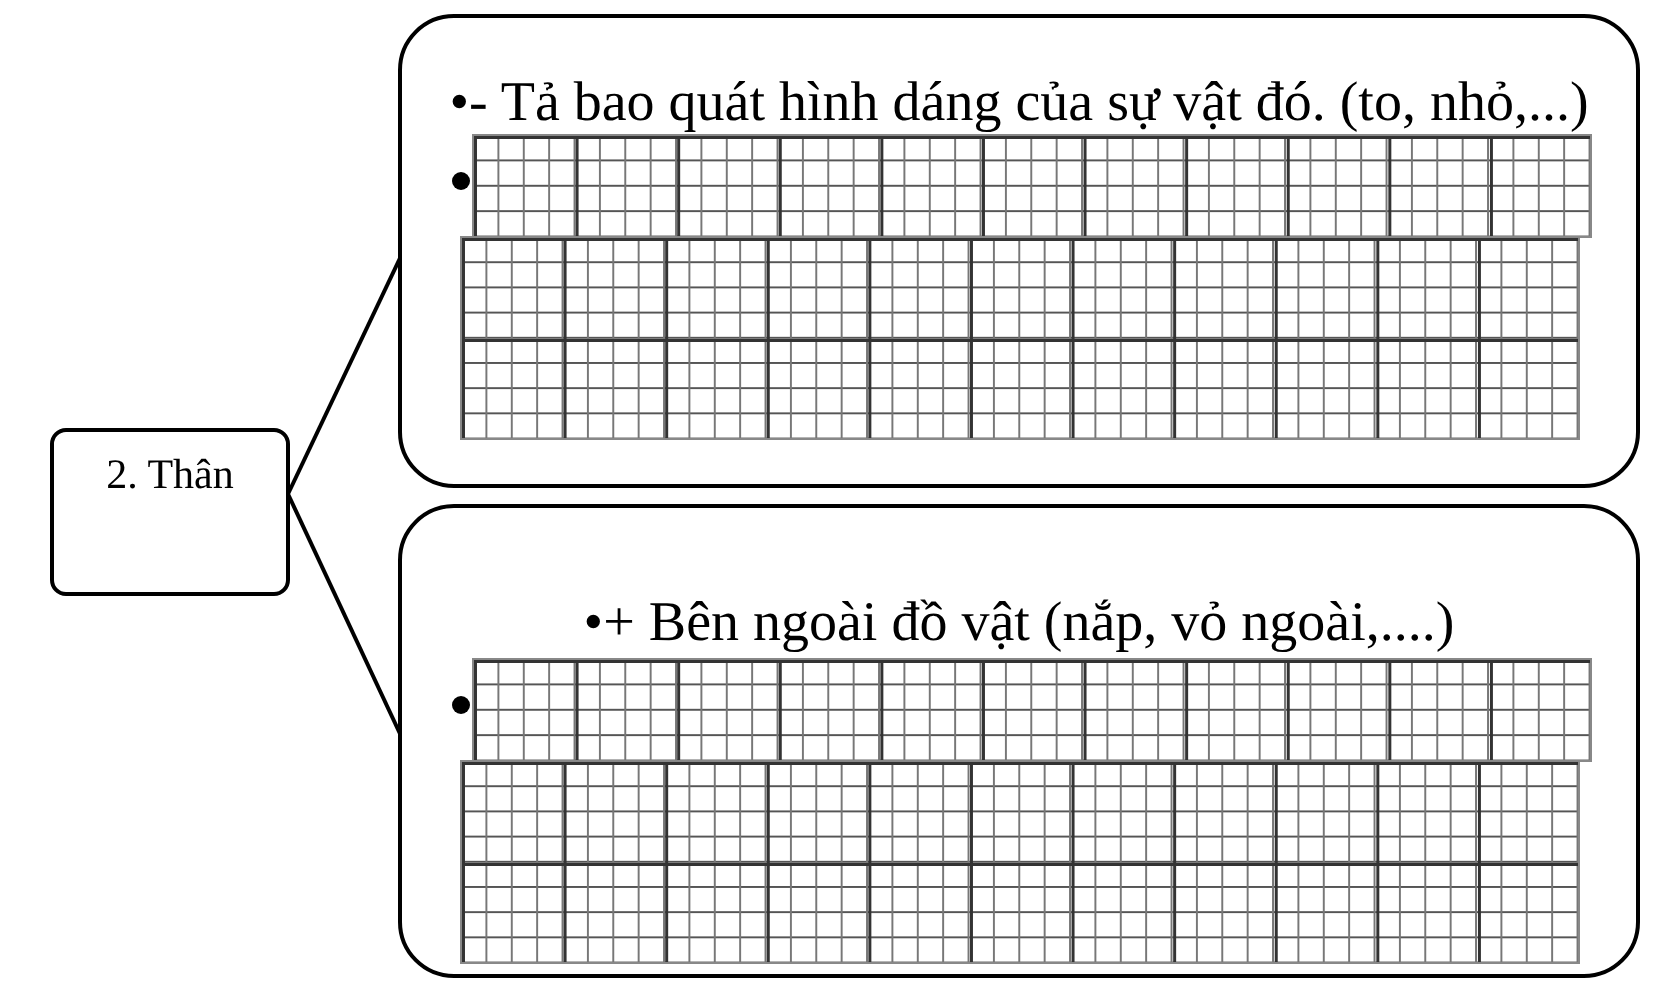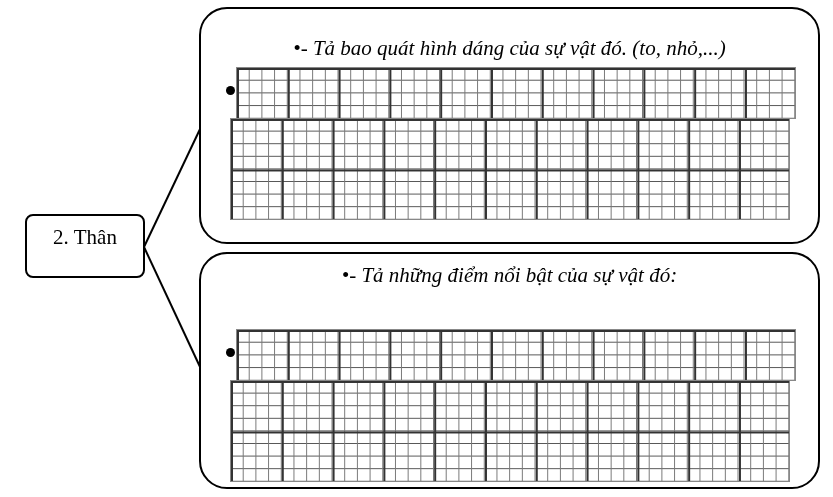--- a/index.html
+++ b/index.html
@@ -1,19 +1,19 @@
 <!DOCTYPE html>
 <html><head>
 <meta charset="utf-8">
 <style>
   html,body{margin:0;padding:0;background:#fff;}
   body{width:833px;height:497px;position:relative;overflow:hidden;font-family:"Liberation Serif","DejaVu Serif",serif;color:#000;}
   .box{position:absolute;border:2.5px solid #000;border-radius:28px;box-sizing:border-box;background:#fff;}
-  .small-box{position:absolute;left:25px;top:214px;width:120px;height:64px;border:2px solid #000;border-radius:8px;box-sizing:border-box;text-align:center;font-size:21px;line-height:23px;padding-top:10px;background:#fff;}
-  .line-text{position:absolute;left:0;width:100%;text-align:center;font-size:21px;white-space:nowrap;font-style:italic;}
+  .small-box{position:absolute;left:25px;top:214px;width:120px;height:84px;border:2px solid #000;border-radius:8px;box-sizing:border-box;text-align:center;font-size:21px;line-height:23px;padding-top:10px;background:#fff;}
+  .line-text{position:absolute;left:0;width:100%;text-align:center;font-size:28px;white-space:nowrap;}
   .grid{position:absolute;box-sizing:border-box;border:1.5px solid #888;
     background-image:
       linear-gradient(to right, #333 1.6px, transparent 1.6px),
       linear-gradient(to bottom, #333 1.6px, transparent 1.6px),
       repeating-linear-gradient(to right, transparent 0, transparent 11.5px, #777 11.5px, #777 12.5px),
       repeating-linear-gradient(to bottom, transparent 0, transparent 11.5px, #555 11.5px, #555 12.5px);
   }
   .grid.top-row{background-size:50.8px 100%,100% 100%,12.7px 100%,100% 12.7px;}
   .grid.lower{background-size:50.8px 100%,100% 50.5px,12.7px 100%,100% 12.6px;}
   .bullet{position:absolute;width:9px;height:9px;border-radius:50%;background:#000;}
@@ -32,17 +32,17 @@
 </div>
 
 <div class="box" style="left:199px;top:7px;width:621px;height:237px;">
   <div class="line-text" style="top:27px;">•- Tả bao quát hình dáng của sự vật đó. (to, nhỏ,...)</div>
 </div>
 <div class="bullet" style="left:226px;top:86px;"></div>
 <div class="grid top-row" style="left:236px;top:67px;width:560px;height:52px;"></div>
 <div class="grid lower" style="left:230px;top:118px;width:560px;height:102px;"></div>
 
 <div class="box" style="left:199px;top:252px;width:621px;height:237px;">
-  <div class="line-text" style="top:9px;">•- Tả những điểm nổi bật của sự vật đó:</div>
+  <div class="line-text" style="top:42px;">•+ Bên ngoài đồ vật (nắp, vỏ ngoài,....)</div>
 </div>
 <div class="bullet" style="left:226px;top:348px;"></div>
 <div class="grid top-row" style="left:236px;top:329px;width:560px;height:52px;"></div>
 <div class="grid lower" style="left:230px;top:380px;width:560px;height:102px;"></div>
 
 </body></html>

